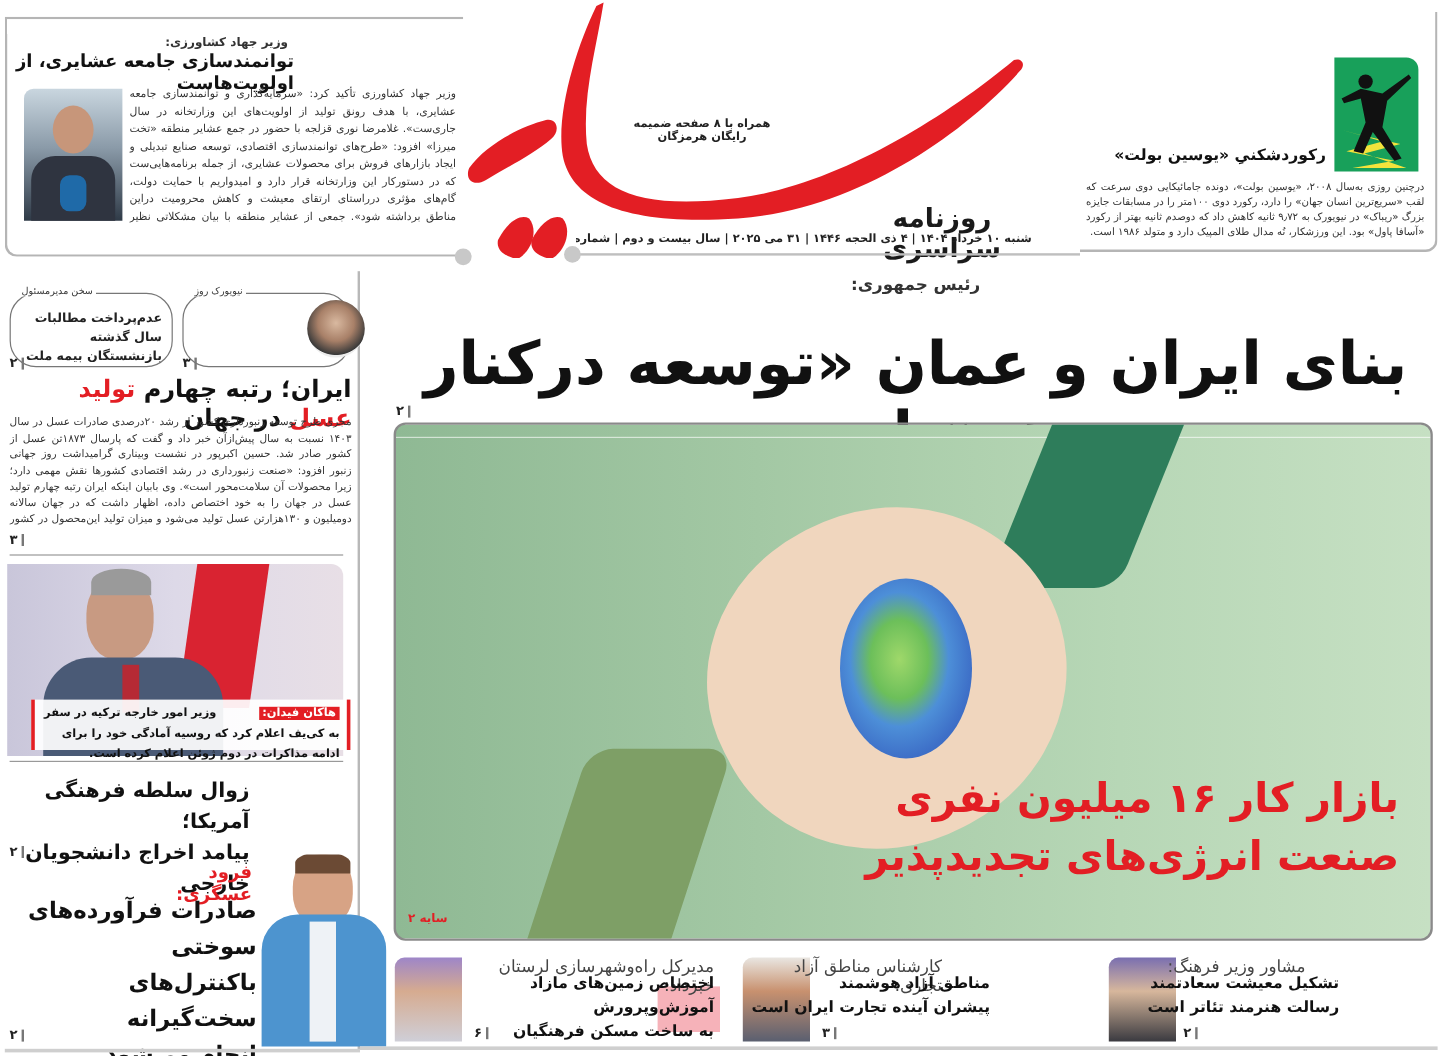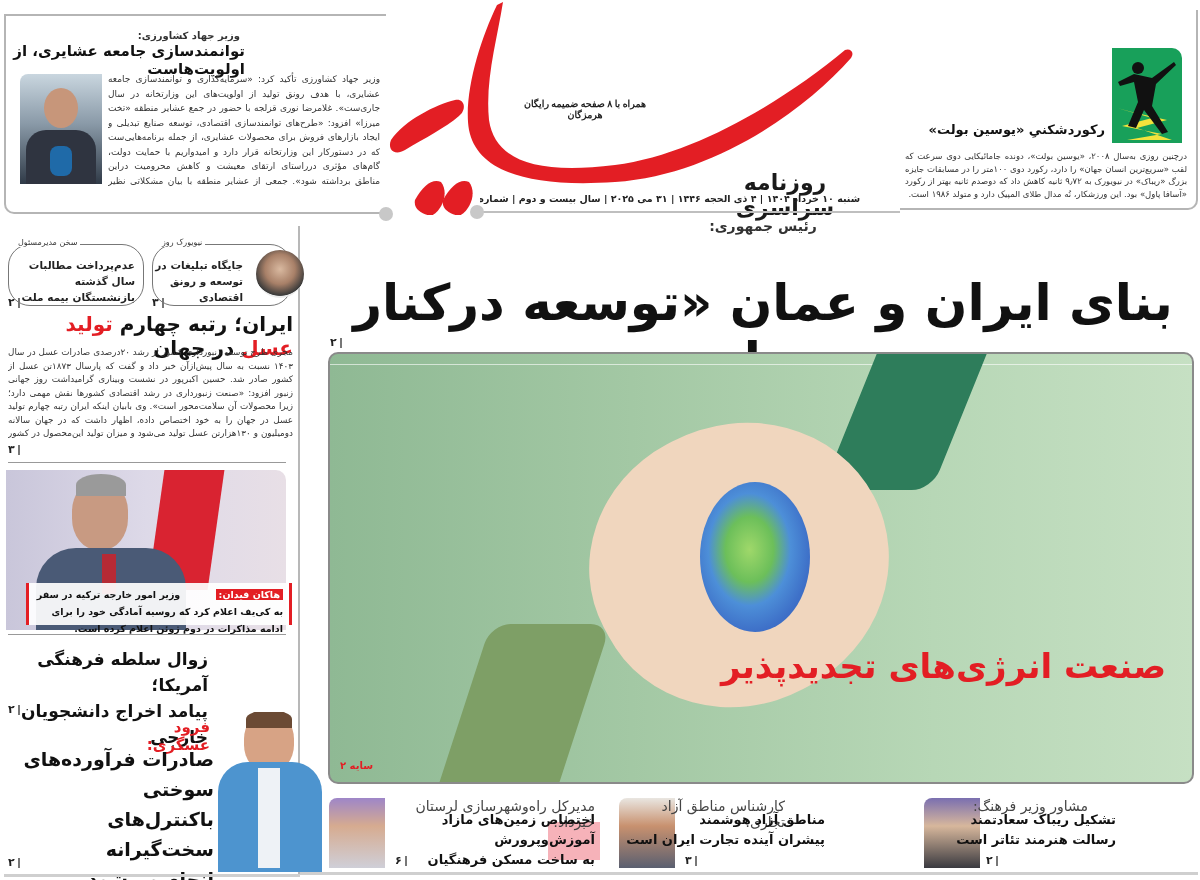--- a/index.html
+++ b/index.html
@@ -65,21 +65,21 @@
 <div class="abs body-sm" style="left:108px; top:72px; width:272px; height:114px; overflow:hidden;">وزیر جهاد کشاورزی تأکید کرد: «سرمایه‌گذاری و توانمندسازی جامعه عشایری، با هدف رونق تولید از اولویت‌های این وزارتخانه در سال جاری‌ست». غلامرضا نوری قزلجه با حضور در جمع عشایر منطقه «تخت میرزا» افزود: «طرح‌های توانمندسازی اقتصادی، توسعه صنایع تبدیلی و ایجاد بازارهای فروش برای محصولات عشایری، از جمله برنامه‌هایی‌ست که در دستورکار این وزارتخانه قرار دارد و امیدواریم با حمایت دولت، گام‌های مؤثری درراستای ارتقای معیشت و کاهش محرومیت دراین مناطق برداشته شود». جمعی از عشایر منطقه با بیان مشکلاتی نظیر کمبود آب، نارسایی در تأمین علوفه، ضعف در خدمات بهداشتی و آموزشی و کمبود راه‌های دسترسی، خواستار رسیدگی و توجه بیشتر مسئولان شدند.</div>
 
 <div id="masthead-logo" class="abs">
   <svg width="500" height="215" viewBox="0 0 500 215">
     <path d="M118 2 C112 40,100 80,104 120 C110 160,150 175,230 165 C310 155,400 100,460 50 C465 48,470 52,466 58 C420 110,330 175,230 182 C140 188,92 170,84 130 C78 95,95 40,112 5 Z" fill="#e31e24"></path>
     <path d="M6 140 C20 120,50 105,70 100 C80 98,82 110,74 116 C60 128,40 138,20 150 C10 156,2 150,6 140 Z" fill="#e31e24"></path>
     <path d="M30 200 C38 185,48 178,56 182 C64 192,58 210,46 216 C38 214,28 210,30 200 Z" fill="#e31e24"></path>
     <path d="M58 200 C66 185,76 178,84 182 C92 192,86 210,74 216 C66 214,56 210,58 200 Z" fill="#e31e24"></path>
   </svg>
 </div>
-<div class="abs tagline" style="left:515px; top:98px; width:140px; text-align:center;font-family:Liberation Serif, serif;">همراه با ۸ صفحه ضمیمه رایگان هرمزگان</div>
+<div class="abs tagline" style="left:515px; top:98px; width:140px; text-align:center;">همراه با ۸ صفحه ضمیمه رایگان هرمزگان</div>
 <div class="abs paper-type" style="left:720px; top:140px; width:130px; text-align:center;">روزنامه سراسری</div>
 <div class="abs issue-line" style="left:480px; top:193px; width:380px; text-align:right; overflow:hidden;">شنبه ۱۰ خرداد ۱۴۰۴ | ۴ ذی الحجه ۱۴۴۶ | ۳۱ می ۲۰۲۵ | سال بیست و دوم | شماره ۳۳۶۴ | ۸ صفحه | ۲۵۰۰ تومان</div>
 <div class="abs" style="left:475px; top:211px; width:425px; height:2px; background:#bfbfbf;"></div>
 <div class="dot" style="left:470px; top:205px;"></div>
 
 <div id="tr-box" class="abs"></div>
 <div id="bolt-img" class="abs">
   <svg width="70" height="95" viewBox="0 0 70 95">
     <polygon points="5,60 40,70 10,78 50,86 15,92 60,92 25,80 55,72 20,64" fill="#f3e33c"></polygon>
     <circle cx="26" cy="20" r="6" fill="#111"></circle>
@@ -92,21 +92,20 @@
 <div id="left-col" class="abs"></div>
 
 <div class="note-card" style="left:8px; top:244px; width:136px; height:62px;">
   <span class="note-kicker" style="left:6px; top:-7px;">سخن مدیرمسئول</span>
   <div class="note-text" style="position:absolute; right:8px; top:12px; width:120px; text-align:right;">عدم‌پرداخت مطالبات سال گذشته بازنشستگان بیمه ملت</div>
 </div>
 <div class="abs pgnum" style="left:8px; top:296px;">۲</div>
 
 <div class="note-card" style="left:152px; top:244px; width:140px; height:62px;">
   <span class="note-kicker" style="left:6px; top:-7px;">نیویورک روز</span>
-  <div class="note-text" style="position:absolute; right:48px; top:12px; width:90px; text-align:right;">جایگاه تبلیغات در توسعه و رونق اقتصادی</div>
 </div>
 <div class="abs" style="left:256px; top:250px; width:48px; height:48px; border-radius:50%; background:radial-gradient(circle at 50% 40%, #d9b9a0 0%, #a88068 40%, #3a3a3a 70%, #ececec 72%);"></div>
 <div class="abs pgnum" style="left:152px; top:296px;">۳</div>
 
 <div class="abs h-big" style="left:8px; top:312px; width:285px; text-align:right; font-size:20px;">
   <span>ایران؛ رتبه چهارم</span>
   <span class="red">تولید عسل</span>
   <span>در جهان</span>
 </div>
 <div class="abs body-sm" style="left:8px; top:346px; width:285px; height:98px; overflow:hidden; font-size:8.8px; line-height:13.5px;">مجری طرح توسعه زنبورداری کشور از رشد ۲۰درصدی صادرات عسل در سال ۱۴۰۳ نسبت به سال پیش‌از‌آن خبر داد و گفت که پارسال ۱۸۷۳تن عسل از کشور صادر شد. حسین اکبرپور در نشست وبیناری گرامیداشت روز جهانی زنبور افزود: «صنعت زنبورداری در رشد اقتصادی کشورها نقش مهمی دارد؛ زیرا محصولات آن سلامت‌محور است». وی بابیان اینکه ایران رتبه چهارم تولید عسل در جهان را به خود اختصاص داده، اظهار داشت که در جهان سالانه دومیلیون و ۱۳۰هزارتن عسل تولید می‌شود و میزان تولید این‌محصول در کشور ...</div>
@@ -142,48 +141,49 @@
 </div>
 <div class="abs red" style="left:110px; top:718px; width:100px; text-align:right; font-size:15px; font-weight:bold;">فرود عسگری:</div>
 <div class="abs h-big" style="left:8px; top:744px; width:206px; text-align:right; font-size:19px; line-height:30px;">
   <div>صادرات فرآورده‌های سوختی</div>
   <div>باکنترل‌های سخت‌گیرانه</div>
   <div>انجام می‌شود</div>
 </div>
 <div class="abs pgnum" style="left:8px; top:856px;">۲</div>
 <div class="abs" style="left:4px; top:874px; width:296px; height:3px; background:#cfcfcf;"></div>
 
-<div class="abs" style="left:330px; top:218px; width:866px; text-align:center; font-size:14px; font-weight:bold; color:#333;">رئیس جمهوری:</div>
+<div class="abs" style="left:330px; top:230px; width:866px; text-align:center; font-size:14px; font-weight:bold; color:#333;">رئیس جمهوری:</div>
 <div class="abs main-head" style="left:330px; top:274px; width:866px; text-align:center;">بنای ایران و عمان «توسعه درکنار هم» است</div>
 <div class="abs pgnum" style="left:330px; top:336px;">۲</div>
 
 <div id="main-photo" class="abs">
   <div class="abs" style="left:0; top:10px; width:100%; height:1px; background:rgba(255,255,255,0.6);"></div>
 
   <div class="abs" style="left:520px; top:-4px; width:110px; height:140px; background:#2e7d5b; transform:skewX(-22deg); border-radius:0 0 20px 20px;"></div>
 
   <div class="abs" style="left:130px; top:270px; width:120px; height:190px; background:#7e9f66; transform:skewX(-18deg); border-radius:20px 20px 0 0;"></div>
 
   <div class="abs" style="left:260px; top:70px; width:300px; height:280px; background:#f0d6be; border-radius:48% 52% 50% 50%; transform:rotate(-28deg);"></div>
 
   <div class="abs" style="left:370px; top:128px; width:110px; height:150px; border-radius:50%; background:radial-gradient(ellipse at 45% 45%, #9fd86a 0%, #6cbf5a 28%, #4d8fd8 48%, #3e70c8 70%, #2f58b0 100%);"></div>
   <div class="abs" style="right:26px; top:288px; width:520px;">
+    <div class="photo-head">بازار کار ۱۶ میلیون نفری</div>
     <div class="photo-head">صنعت انرژی‌های تجدیدپذیر</div>
   </div>
   <div class="abs" style="left:10px; top:406px; font-size:10px; color:#e31e24; font-weight:bold; direction:ltr;">
     <span>۲</span>
     <span>سایه</span>
   </div>
 </div>
 
 <div class="bstory" style="left:920px; width:278px;">
   <div class="thumb" style="left:4px; background:linear-gradient(180deg,#7a6fb0 0%,#d7b79c 40%,#3a3a40 100%);"></div>
   <div class="b-kicker" style="position:absolute; right:110px; top:6px; text-align:right; width:160px;">مشاور وزیر فرهنگ:</div>
   <div class="b-head" style="position:absolute; right:82px; top:18px; text-align:right; width:190px;">
-    <div>تشکیل ریباک سعادتمند</div>
+    <div>تشکیل معیشت سعادتمند</div>
     <div>رسالت هنرمند تئاتر است</div>
   </div>
   <div class="pgnum" style="position:absolute; left:66px; top:62px;">۲</div>
 </div>
 
 <div class="bstory" style="left:615px; width:290px;">
   <div class="thumb" style="left:4px; background:linear-gradient(180deg,#e9e6e1 0%,#c8916f 40%,#5a5f70 100%);"></div>
   <div class="b-kicker" style="position:absolute; right:120px; top:6px; text-align:right; width:160px;">کارشناس مناطق آزاد تجاری:</div>
   <div class="b-head" style="position:absolute; right:80px; top:18px; text-align:right; width:200px;">
     <div>مناطق آزاد هوشمند</div>

